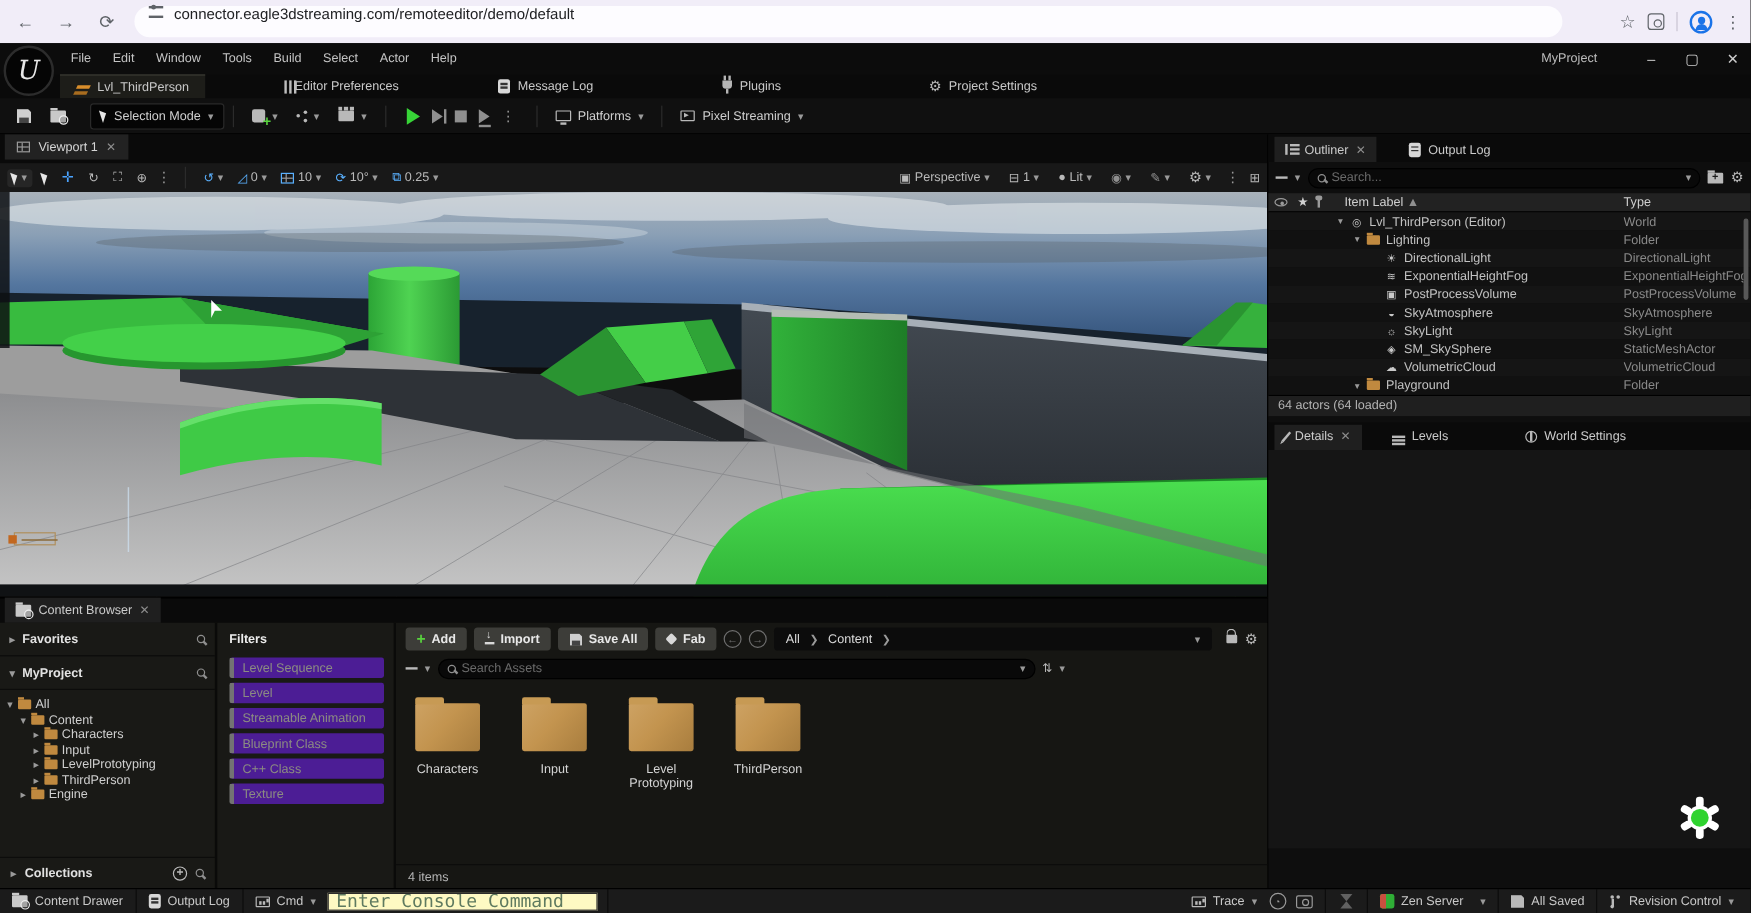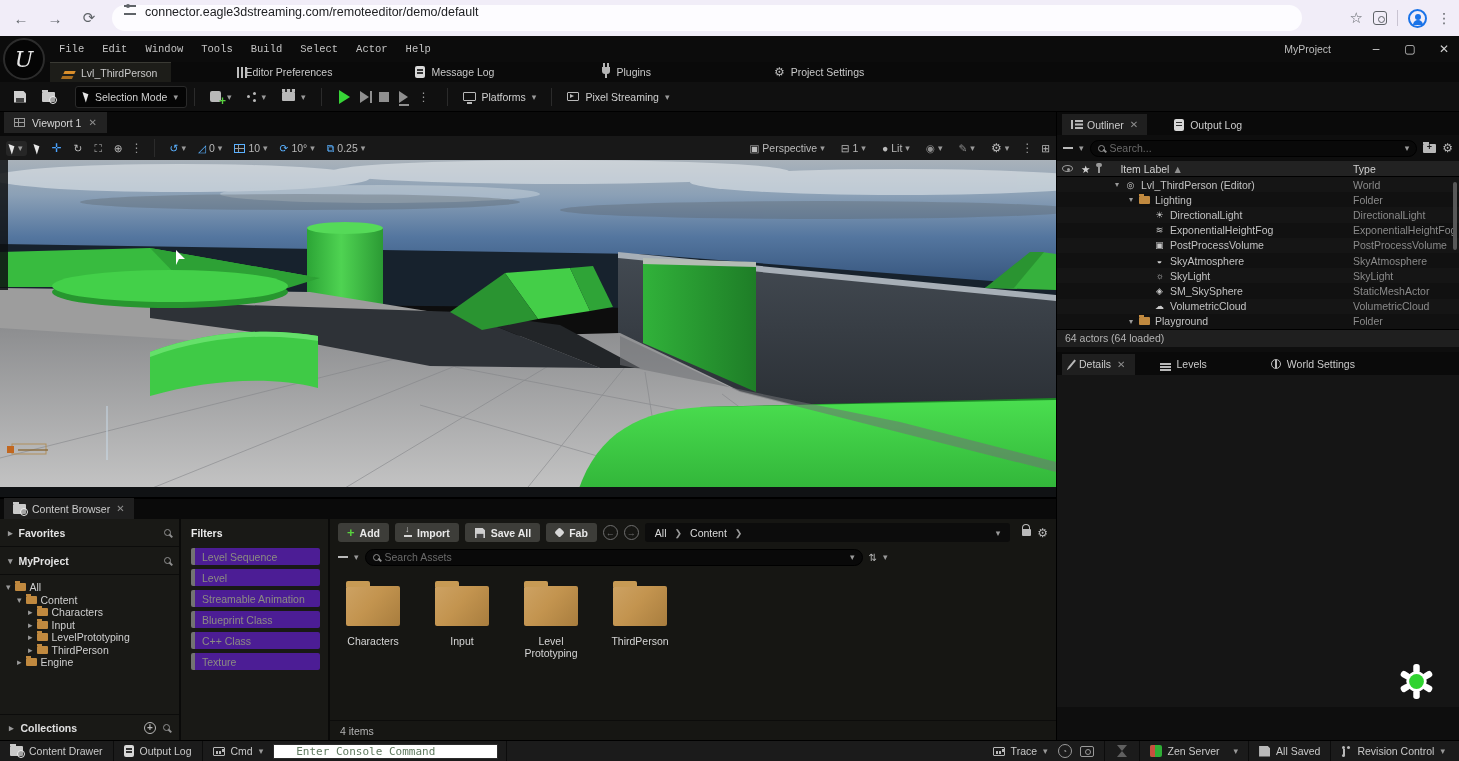--- a/index.html
+++ b/index.html
@@ -19,21 +19,21 @@
   .bsep{width:1px;height:16px;background:#c9c4d2;}
   .profile{width:19px;height:19px;border-radius:50%;border:2px solid #1a73e8;position:relative;}
   .profile::before{content:"";position:absolute;left:50%;top:3px;transform:translateX(-50%);width:6px;height:6px;border-radius:50%;background:#1a73e8;}
   .profile::after{content:"";position:absolute;left:50%;bottom:1px;transform:translateX(-50%);width:10px;height:5px;border-radius:5px 5px 0 0;background:#1a73e8;}
   .kebab{font-size:14px;letter-spacing:0;}
 
   
   .title-bar{position:absolute;top:36px;left:0;width:1459px;height:26px;background:#0c0c0c;display:flex;align-items:center;}
   .ue-logo{position:absolute;left:3px;top:2px;width:42px;height:42px;border-radius:50%;background:#050505;border:2px solid #2c2c2c;z-index:5;display:flex;align-items:center;justify-content:center;color:#e8e8e8;font-size:22px;font-family:"DejaVu Serif",serif;font-style:italic;}
   .menus{display:flex;margin-left:50px;}
-  .menu-item{padding:0 9px;height:26px;display:flex;align-items:center;color:#c4c4c4;cursor:pointer;font-family:Liberation Mono, monospace;}
+  .menu-item{padding:0 9px;height:26px;display:flex;align-items:center;color:#c4c4c4;cursor:pointer;}
   .tb-right{margin-left:auto;display:flex;align-items:center;gap:4px;}
   .proj-name{color:#bdbdbd;margin-right:26px;}
   .winbtn{width:30px;height:24px;display:flex;align-items:center;justify-content:center;color:#cfcfcf;font-size:12px;cursor:pointer;}
 
   
   .asset-tabs{position:absolute;top:62px;left:0;width:1459px;height:20px;background:#0a0a0a;display:flex;align-items:flex-end;}
   .atab{height:20px;display:flex;align-items:center;gap:6px;padding:0 14px;color:#c9c9c9;cursor:pointer;}
   .atab.active{background:#1d1d19;border-top:1px solid #3a3a34;}
   .layers-ico{display:inline-block;width:11px;height:3px;background:#d98e2b;box-shadow:0 5px 0 #a96d1f;transform:skewX(-25deg);}
   .sliders-ico{display:inline-block;width:2px;height:11px;background:#bdbdbd;box-shadow:4px 0 0 #bdbdbd,8px 0 0 #bdbdbd;position:relative;}
@@ -164,21 +164,21 @@
   .asset-tile{width:66px;display:flex;flex-direction:column;align-items:center;cursor:pointer;}
   .bigfolder{width:54px;height:40px;background:linear-gradient(130deg,#cda263 0%,#c3944f 45%,#a87d3e 100%);border-radius:2px;position:relative;margin-top:6px;}
   .bigfolder::before{content:"";position:absolute;top:-5px;left:0;width:24px;height:6px;background:#c79a54;border-radius:2px 2px 0 0;}
   .tile-label{margin-top:9px;color:#d5d5d5;text-align:center;line-height:1.15;}
   .cb-footer{position:absolute;left:0;bottom:0;width:100%;height:20px;display:flex;align-items:center;padding:0 10px;color:#b3b3b3;background:#161613;border-top:1px solid #0c0c0b;}
 
   
   .status-bar{position:absolute;top:740px;left:0;width:1459px;height:21px;background:#1b1b1b;border-top:1px solid #000;display:flex;align-items:center;color:#c9c9c9;}
   .sb-item{display:flex;align-items:center;gap:6px;padding:0 10px;height:100%;cursor:pointer;}
   .sb-sep{width:1px;height:100%;background:#0c0c0c;}
-  .console-input{width:225px;height:15px;background:#ffffff;border:1px solid #2b2b2b;color:#6f8a6f;font-family:"DejaVu Sans Mono",monospace;font-size:11px;padding:0 22px;outline:none;}
+  .console-input{width:225px;height:15px;background:#fef9c3;border:1px solid #2b2b2b;color:#6f8a6f;font-family:"DejaVu Sans Mono",monospace;font-size:15px;padding:0 6px;outline:none;}
   .console-input::placeholder{color:#5f7a5f;}
   .sb-right{margin-left:auto;display:flex;align-items:center;height:100%;}
   .trace-ico{display:inline-block;width:12px;height:9px;border:1.2px solid #b9b9b9;border-radius:1px;position:relative;}
   .trace-ico::after{content:"";position:absolute;left:2px;bottom:1px;width:2px;height:3px;background:#b9b9b9;box-shadow:3px 0 0 #b9b9b9,6px -2px 0 #b9b9b9;}
   .roundico{width:14px;height:14px;border:1.2px solid #9a9a9a;border-radius:50%;display:flex;align-items:center;justify-content:center;color:#9a9a9a;font-size:8px;cursor:pointer;}
   .camico{width:14px;height:11px;border:1.2px solid #9a9a9a;border-radius:2px;position:relative;cursor:pointer;}
   .camico::after{content:"";position:absolute;left:4px;top:2px;width:4px;height:4px;border:1.2px solid #9a9a9a;border-radius:50%;}
   .hourglass{width:10px;height:12px;position:relative;opacity:.55;}
   .hourglass::before{content:"";position:absolute;top:0;width:0;height:0;border-left:5px solid transparent;border-right:5px solid transparent;border-top:6px solid #9a9a9a;}
   .hourglass::after{content:"";position:absolute;bottom:0;width:0;height:0;border-left:5px solid transparent;border-right:5px solid transparent;border-bottom:6px solid #9a9a9a;}

